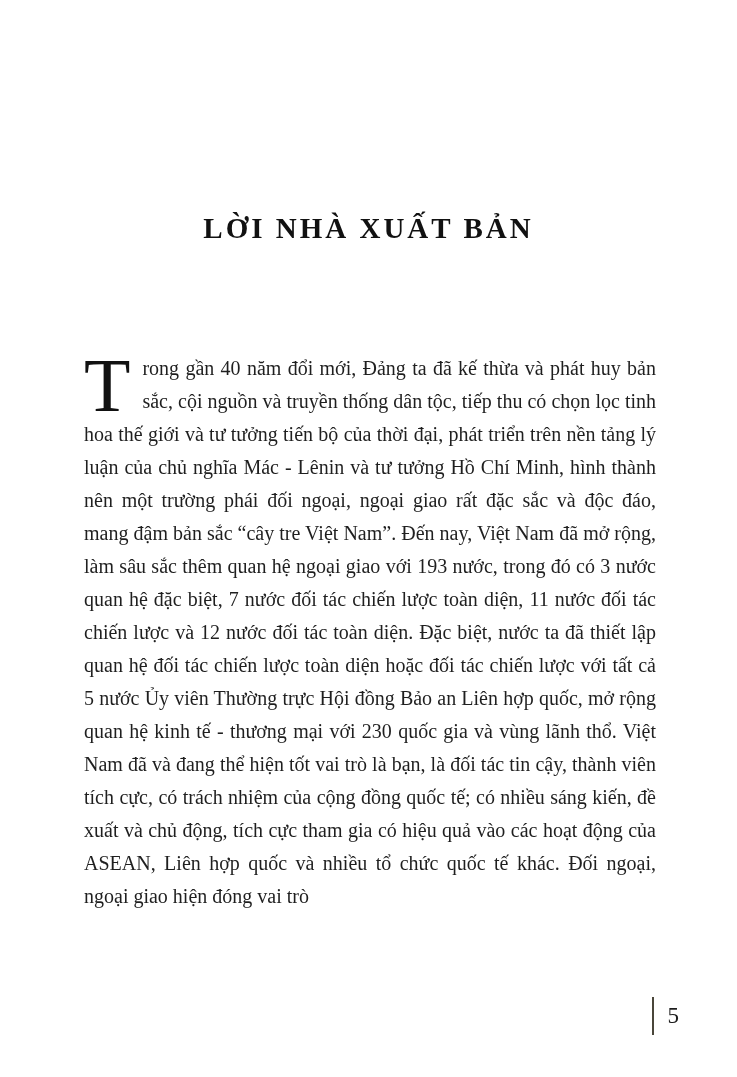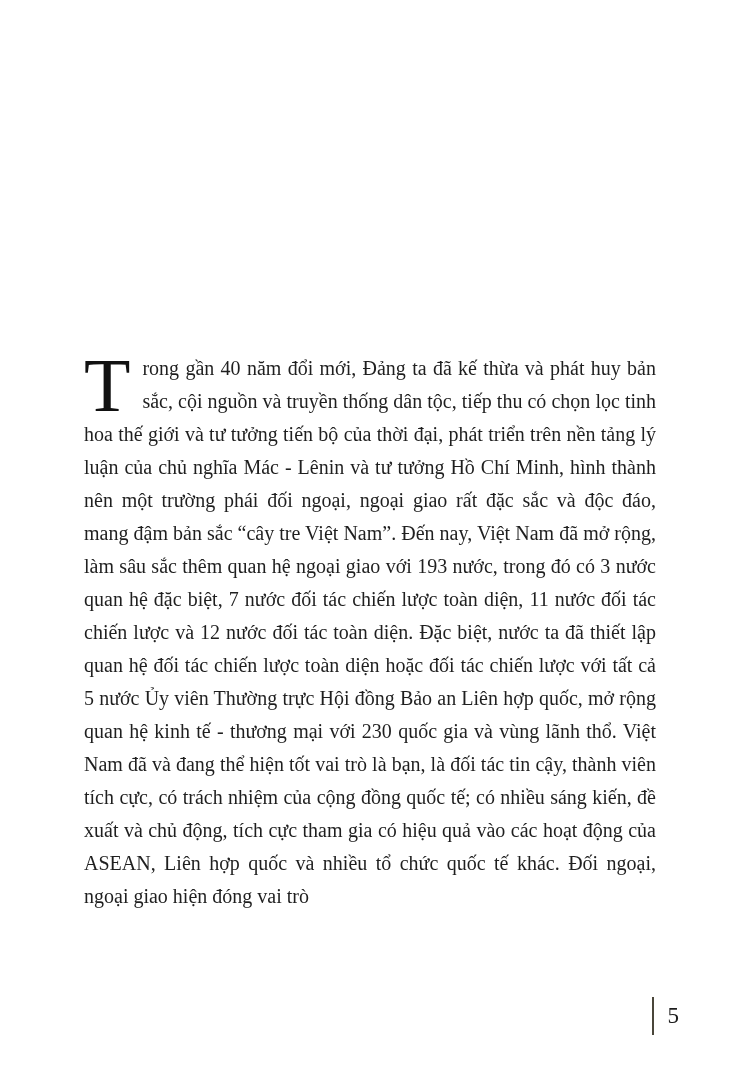--- a/index.html
+++ b/index.html
@@ -60,20 +60,21 @@
   .page-number {
     font-size: 23px;
     color: #1c1c1c;
   }
 </style>
 </head>
 <body>
 
 <div class="page">
 
+  <div class="chapter-title">LỜI NHÀ XUẤT BẢN</div>
 
   <div class="body-text">
     <span class="drop-cap">T</span><span>rong gần 40 năm đổi mới, Đảng ta đã kế thừa và phát huy bản sắc, cội nguồn và truyền thống dân tộc, tiếp thu có chọn lọc tinh hoa thế giới và tư tưởng tiến bộ của thời đại, phát triển trên nền tảng lý luận của chủ nghĩa Mác - Lênin và tư tưởng Hồ Chí Minh, hình thành nên một trường phái đối ngoại, ngoại giao rất đặc sắc và độc đáo, mang đậm bản sắc “cây tre Việt Nam”. Đến nay, Việt Nam đã mở rộng, làm sâu sắc thêm quan hệ ngoại giao với 193 nước, trong đó có 3 nước quan hệ đặc biệt, 7 nước đối tác chiến lược toàn diện, 11 nước đối tác chiến lược và 12 nước đối tác toàn diện. Đặc biệt, nước ta đã thiết lập quan hệ đối tác chiến lược toàn diện hoặc đối tác chiến lược với tất cả 5 nước Ủy viên Thường trực Hội đồng Bảo an Liên hợp quốc, mở rộng quan hệ kinh tế - thương mại với 230 quốc gia và vùng lãnh thổ. Việt Nam đã và đang thể hiện tốt vai trò là bạn, là đối tác tin cậy, thành viên tích cực, có trách nhiệm của cộng đồng quốc tế; có nhiều sáng kiến, đề xuất và chủ động, tích cực tham gia có hiệu quả vào các hoạt động của ASEAN, Liên hợp quốc và nhiều tổ chức quốc tế khác. Đối ngoại, ngoại giao hiện đóng vai trò</span>
   </div>
 
   <div class="page-footer">
     <div class="footer-rule"></div>
     <div class="page-number">5</div>
   </div>
 

